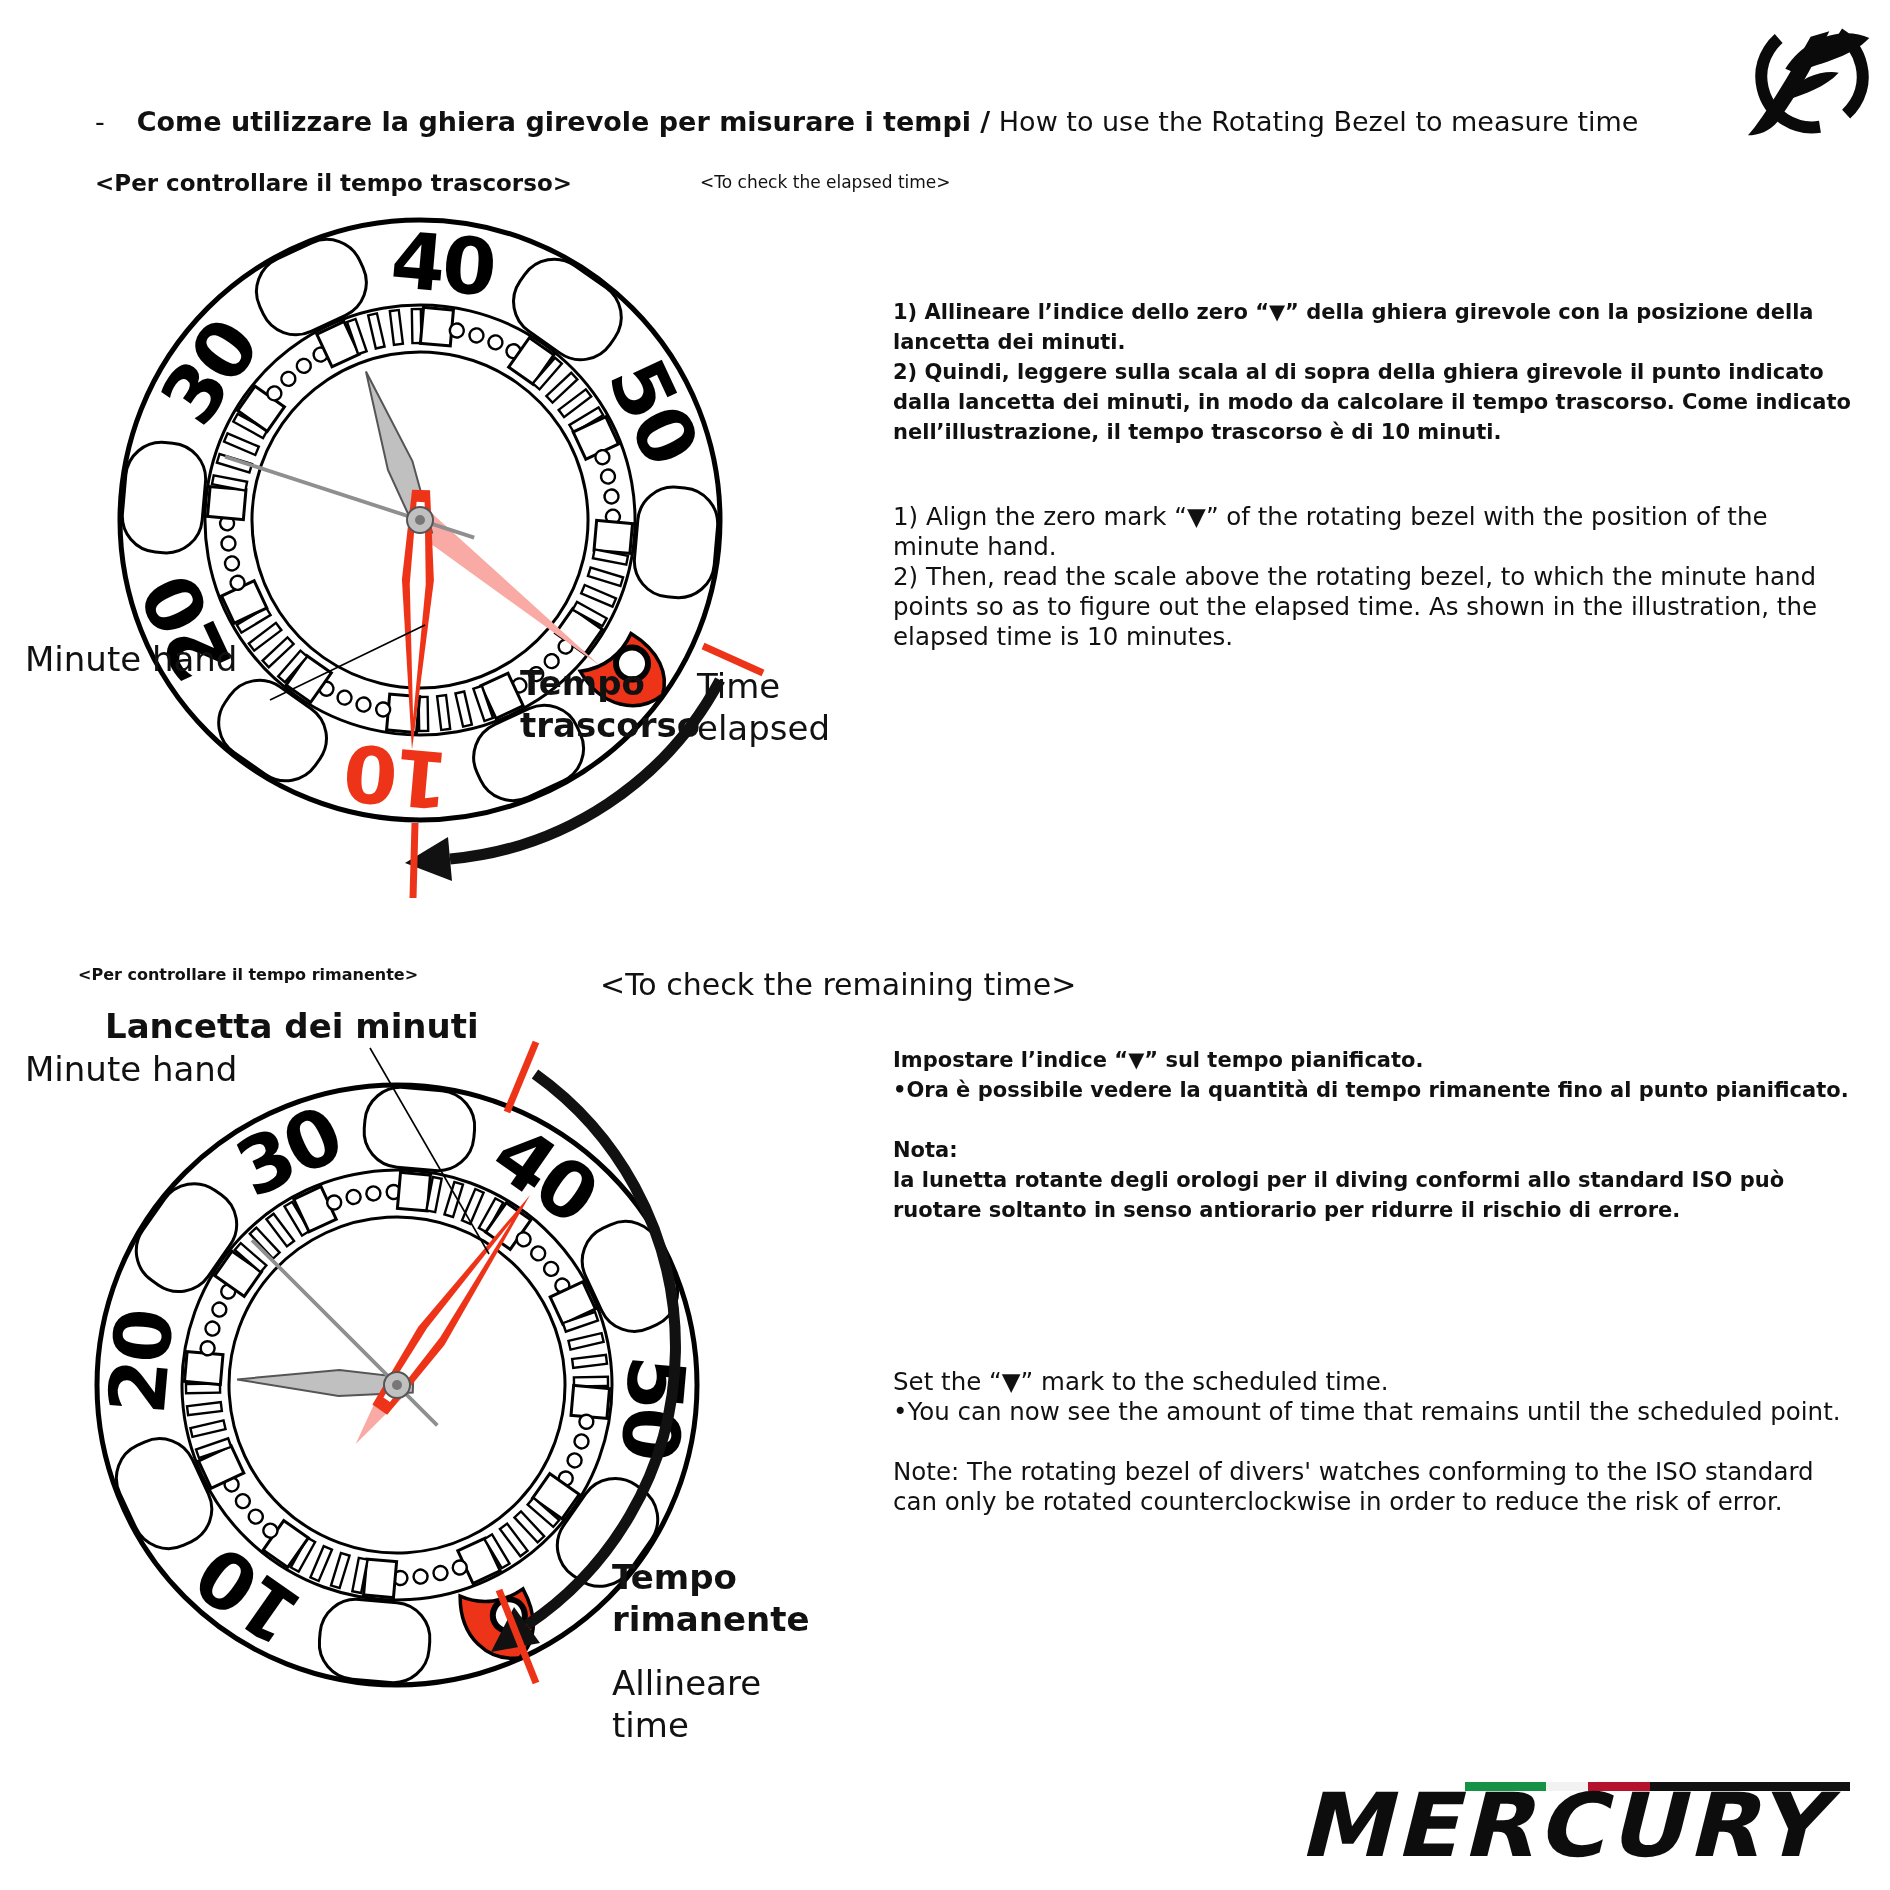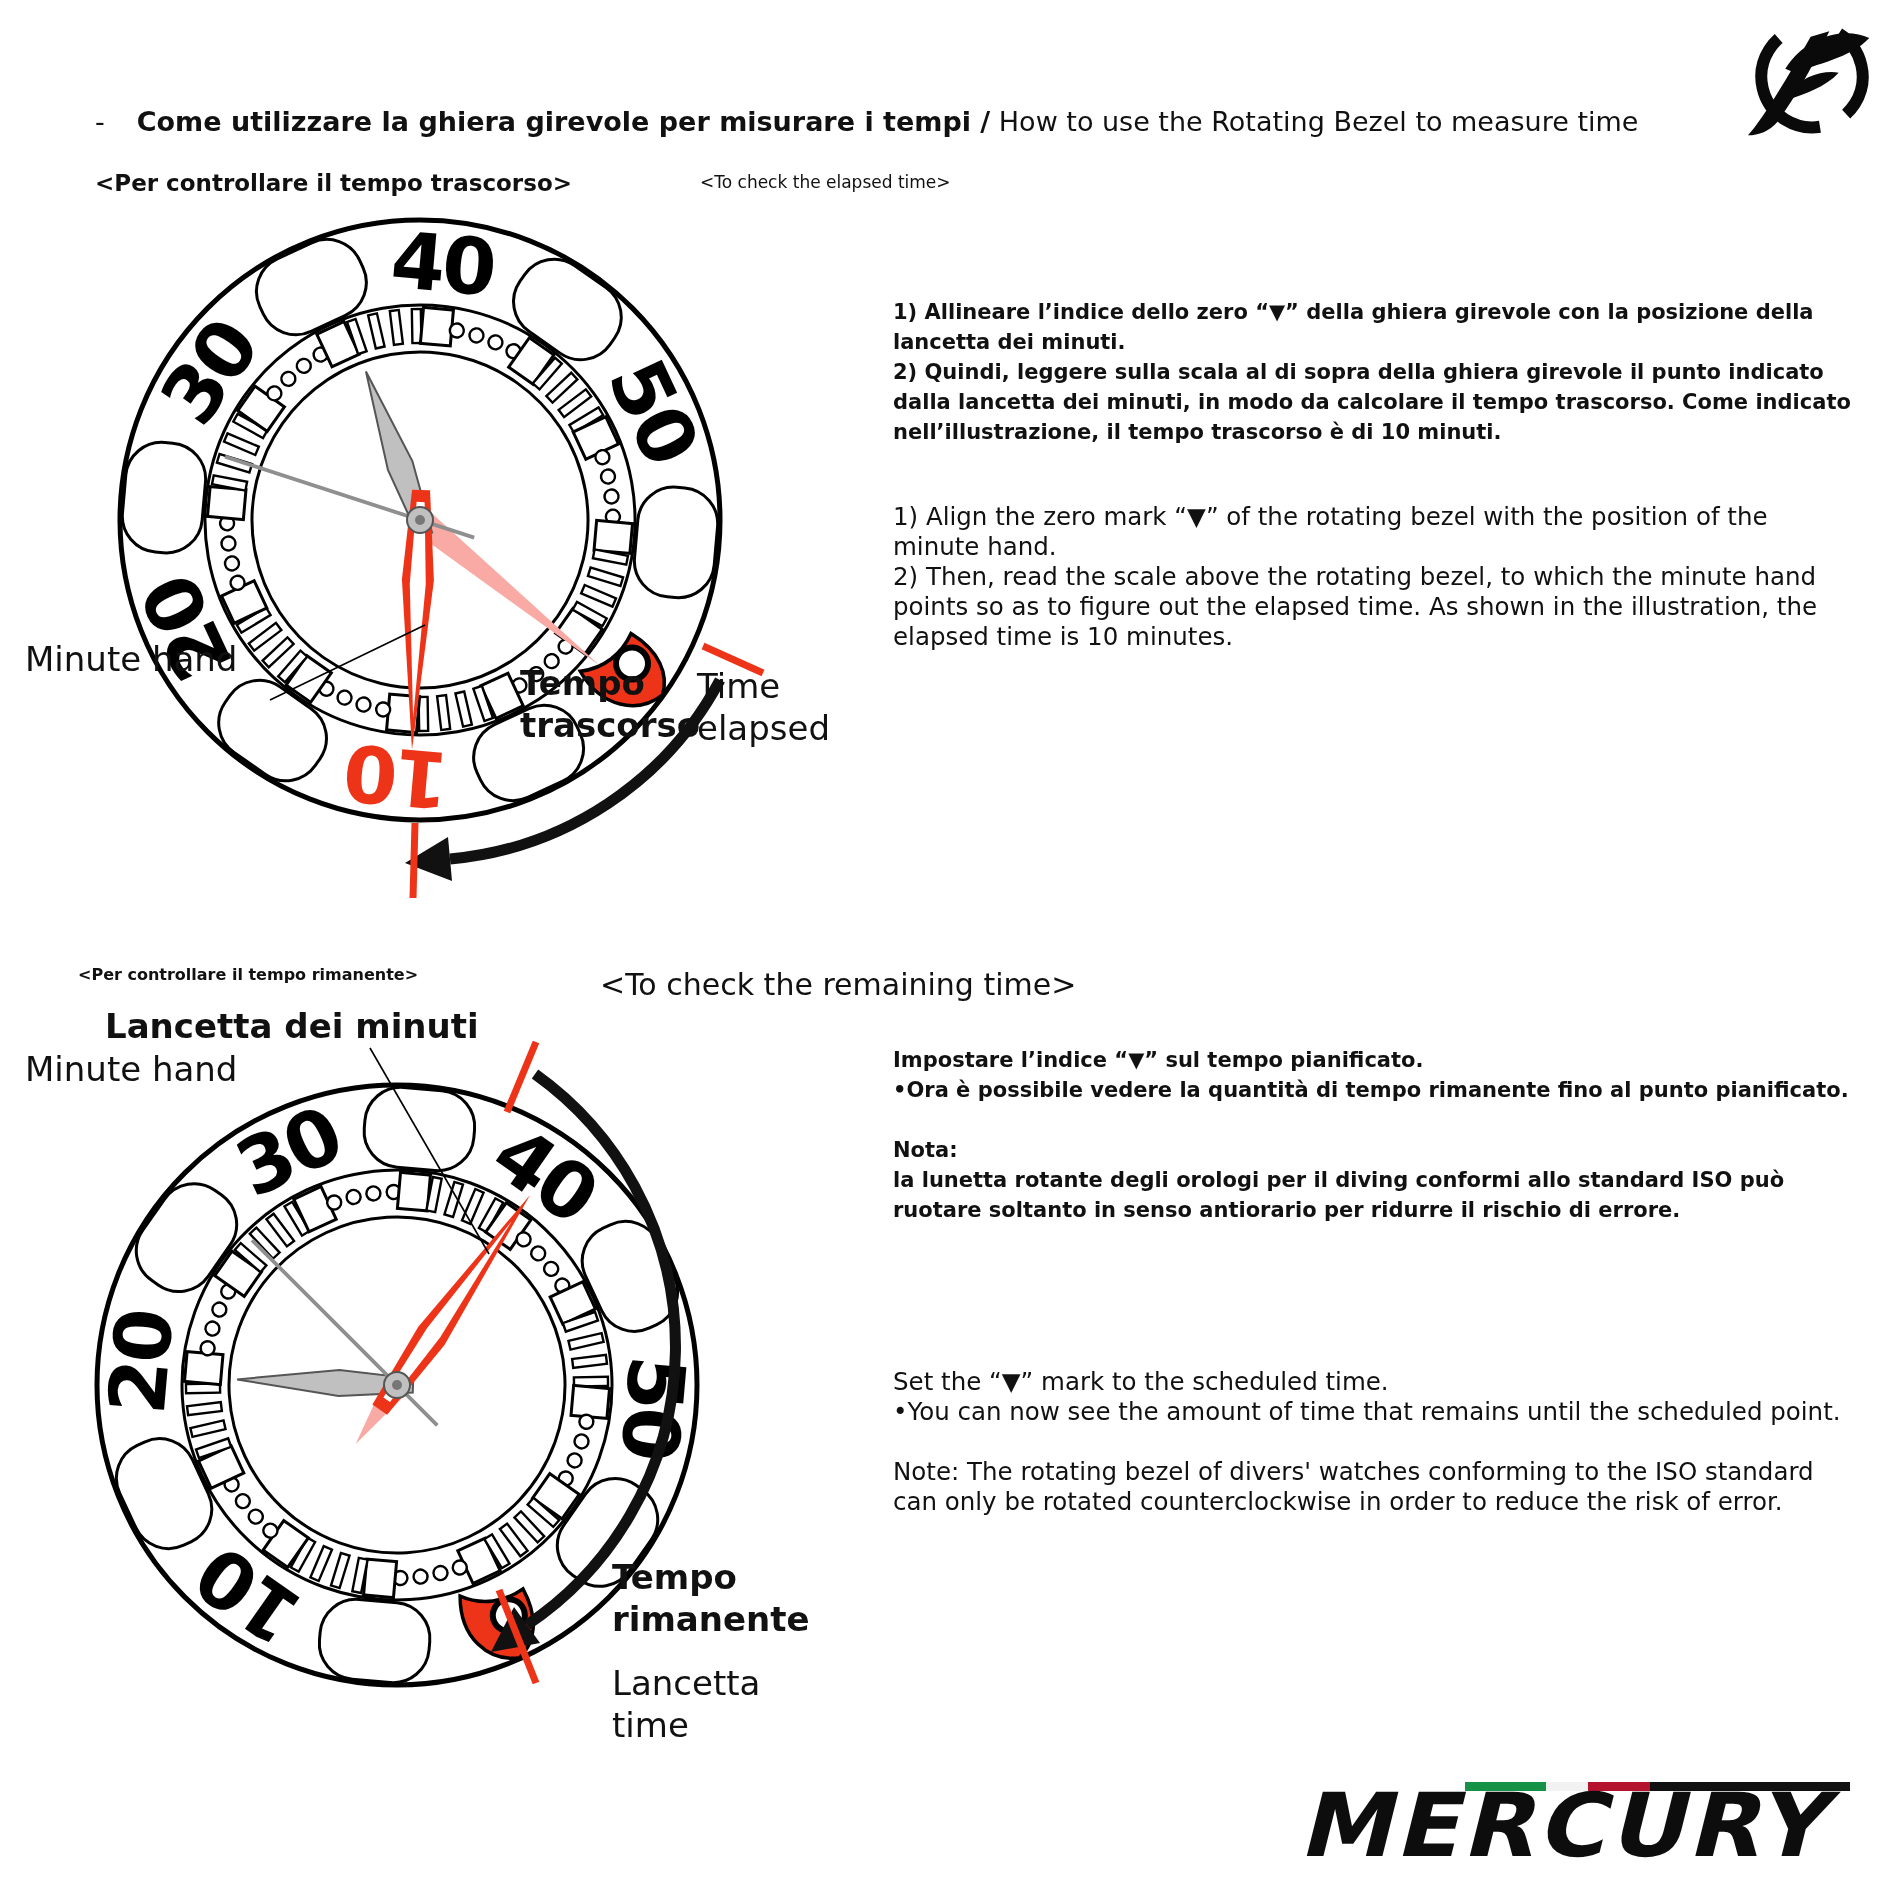--- a/index.html
+++ b/index.html
@@ -300,21 +300,21 @@
     </g>
     <line class="leader" x1="343" y1="13" x2="462" y2="219"></line>
     <path class="arc" d="M 508,39 A 335 335 0 0 1 500,590"></path>
     <polygon points="464,617 513,608 487,572" fill="#111"></polygon>
     <line class="rtick" stroke="#ee3418" x1="480" y1="77" x2="509" y2="7"></line>
     <line class="rtick" stroke="#ee3418" x1="472" y1="555" x2="509" y2="648"></line>
   </svg>
 
   <div class="abs biglab b" style="left:612px;top:1556px;">Tempo
 rimanente</div>
-  <div class="abs biglab" style="left:612px;top:1662px;">Lancetta
+  <div class="abs biglab" style="left:612px;top:1662px;">Allineare
 time</div>
 
   <div class="abs body-bold" style="left:893px;top:1045px;">Impostare l’indice “▼” sul tempo pianificato.
 •Ora è possibile vedere la quantità di tempo rimanente fino al punto pianificato.
 
 Nota:
 la lunetta rotante degli orologi per il diving conformi allo standard ISO può ruotare soltanto in senso antiorario per ridurre il rischio di errore.</div>
   <div class="abs body-txt" style="left:893px;top:1343px;margin-top:24px;">Set the “▼” mark to the scheduled time.
 •You can now see the amount of time that remains until the scheduled point.
 

